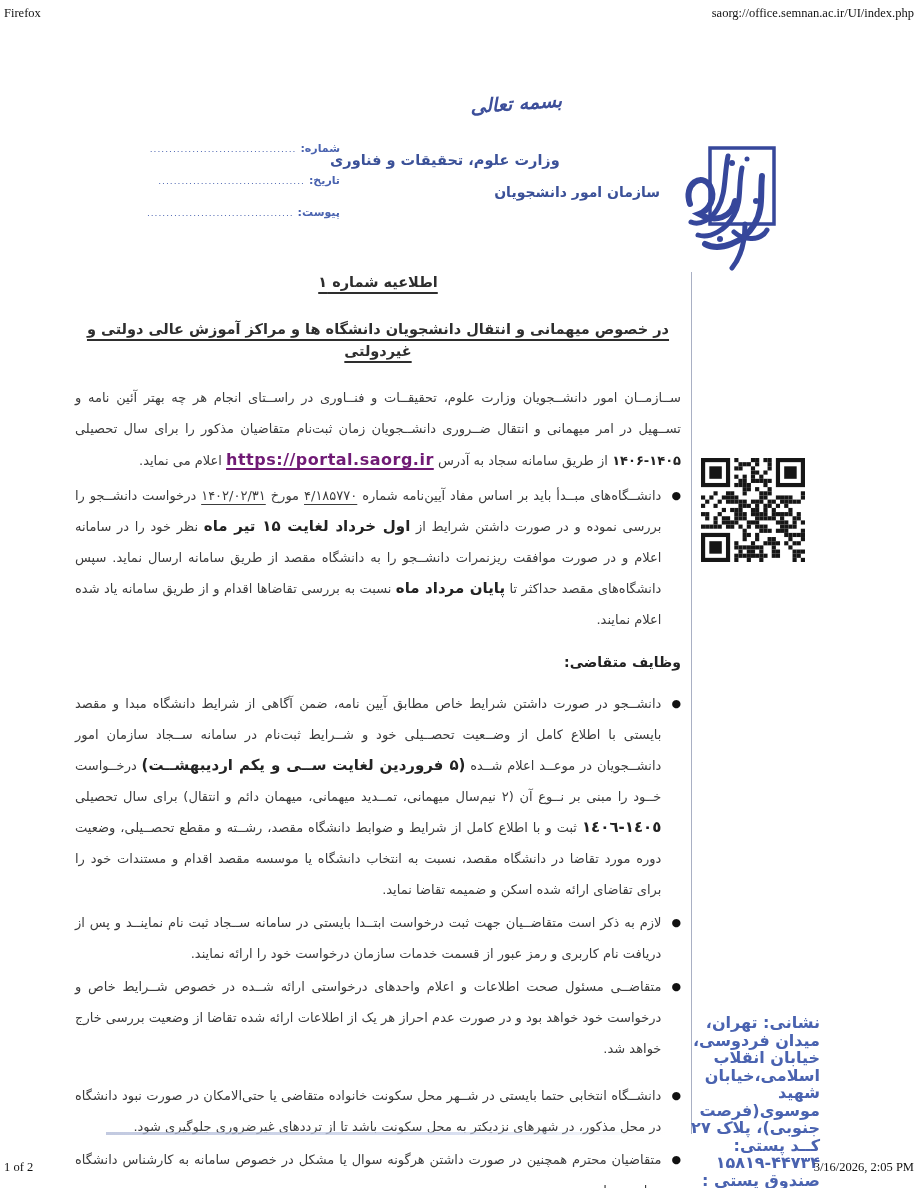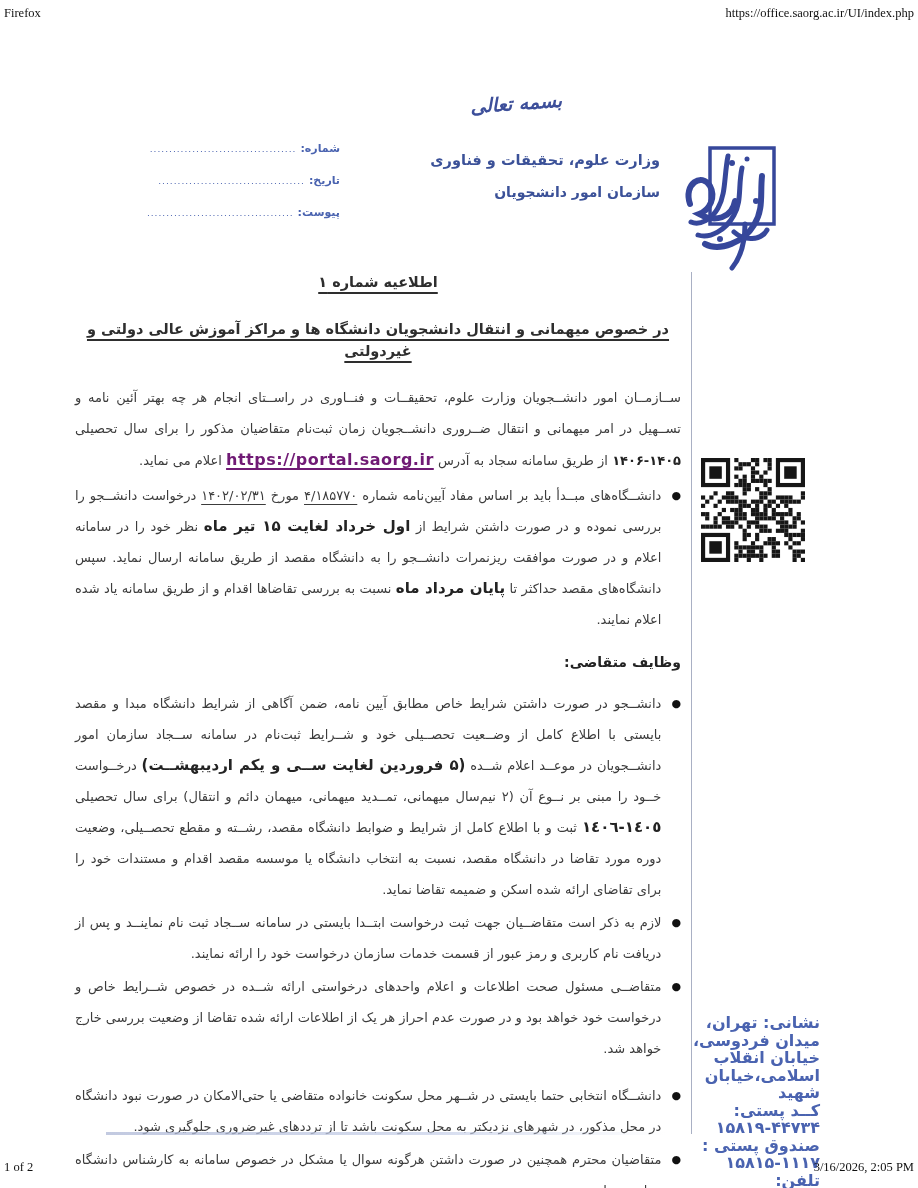--- a/index.html
+++ b/index.html
@@ -15,21 +15,21 @@
 
   
   .scan{position:absolute;left:60px;top:50px;width:858px;height:1092px;background:#fff;}
   .scan-shadow{position:absolute;left:46px;top:1082px;width:560px;height:3px;
     background:linear-gradient(90deg,#aeb8d6,#c9d2ea 60%,rgba(255,255,255,0));opacity:.75;}
 
   
   .bismillah{position:absolute;left:386px;top:42px;width:140px;text-align:center;
     font-family:"DejaVu Serif",serif;font-style:italic;font-weight:bold;
     font-size:19px;color:#3d4f9a;transform:rotate(-4deg);}
-  .ministry{position:absolute;left:270px;top:102px;width:330px;text-align:right;
+  .ministry{position:absolute;left:270px;top:102px;width:330px;text-align:left;
     font-size:14.5px;font-weight:bold;color:#3b5198;}
   .organization{position:absolute;left:270px;top:134px;width:330px;text-align:right;
     font-size:14px;font-weight:bold;color:#3b5198;}
 
   .ref-fields{position:absolute;left:55px;top:92px;width:225px;direction:rtl;
     color:#4a63b0;font-size:11px;font-weight:bold;}
   .ref-row{display:flex;align-items:baseline;gap:4px;margin-bottom:19px;white-space:nowrap;}
   .ref-dots{letter-spacing:1px;font-weight:normal;font-size:9px;overflow:hidden;max-width:165px;}
 
   .logo{position:absolute;left:614px;top:94px;width:106px;height:128px;}
@@ -65,21 +65,21 @@
   .bullet .btext{flex:1 1 auto;text-align:justify;}
   .b1{margin-top:4px;margin-bottom:12px;}
   .duties{font-weight:bold;font-size:14px;color:#232323;margin:0 0 10px 0;}
   .gap-top{margin-top:16px;}
 </style>
 </head>
 <body>
 
 <div class="print-header">
   <span>Firefox</span>
-  <span>https://office.saorg.ac.ir/UI/index.php</span>
+  <span>saorg://office.semnan.ac.ir/UI/index.php</span>
 </div>
 
 <div class="scan">
 
   <div class="bismillah">بسمه تعالی</div>
   <div class="ministry">وزارت علوم، تحقیقات و فناوری</div>
   <div class="organization">سازمان امور دانشجویان</div>
 
   <div class="ref-fields">
     <div class="ref-row">
@@ -345,20 +345,21 @@
         <rect x="79.04" y="4.16" width="20.80" height="20.80" fill="#fff"></rect>
         <rect x="83.20" y="8.32" width="12.48" height="12.48" fill="#161616"></rect>
         <rect x="0.00" y="74.88" width="29.12" height="29.12" fill="#161616"></rect>
         <rect x="4.16" y="79.04" width="20.80" height="20.80" fill="#fff"></rect>
         <rect x="8.32" y="83.20" width="12.48" height="12.48" fill="#161616"></rect>
       </svg></div>
 
   <div class="address">
     <div>نشانی: تهران، میدان فردوسی،</div>
     <div>خیابان انقلاب اسلامی،خیابان شهید</div>
+    <div>موسوی(فرصت جنوبی)، پلاک ۲۷</div>
     <div><span>کــد پستی: </span><span class="num">۱۵۸۱۹-۴۴۷۳۴</span></div>
     <div><span>صندوق پستی : </span><span class="num">۱۵۸۱۵-۱۱۱۷</span></div>
     <div><span>تلفن: </span><span class="num">۹۶۶۶۴۰۰۰-۹</span></div>
   </div>
 
 
   <div class="content">
 
     <div class="doc-title">
       <span class="u">اطلاعیه شماره ۱</span>

